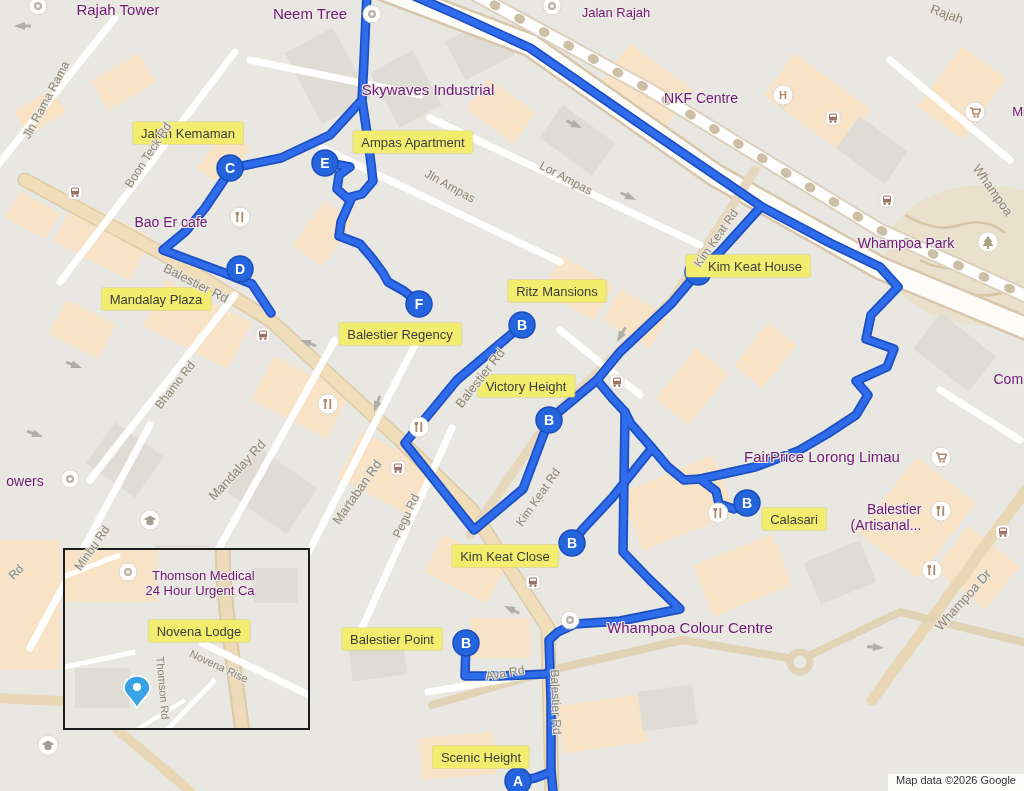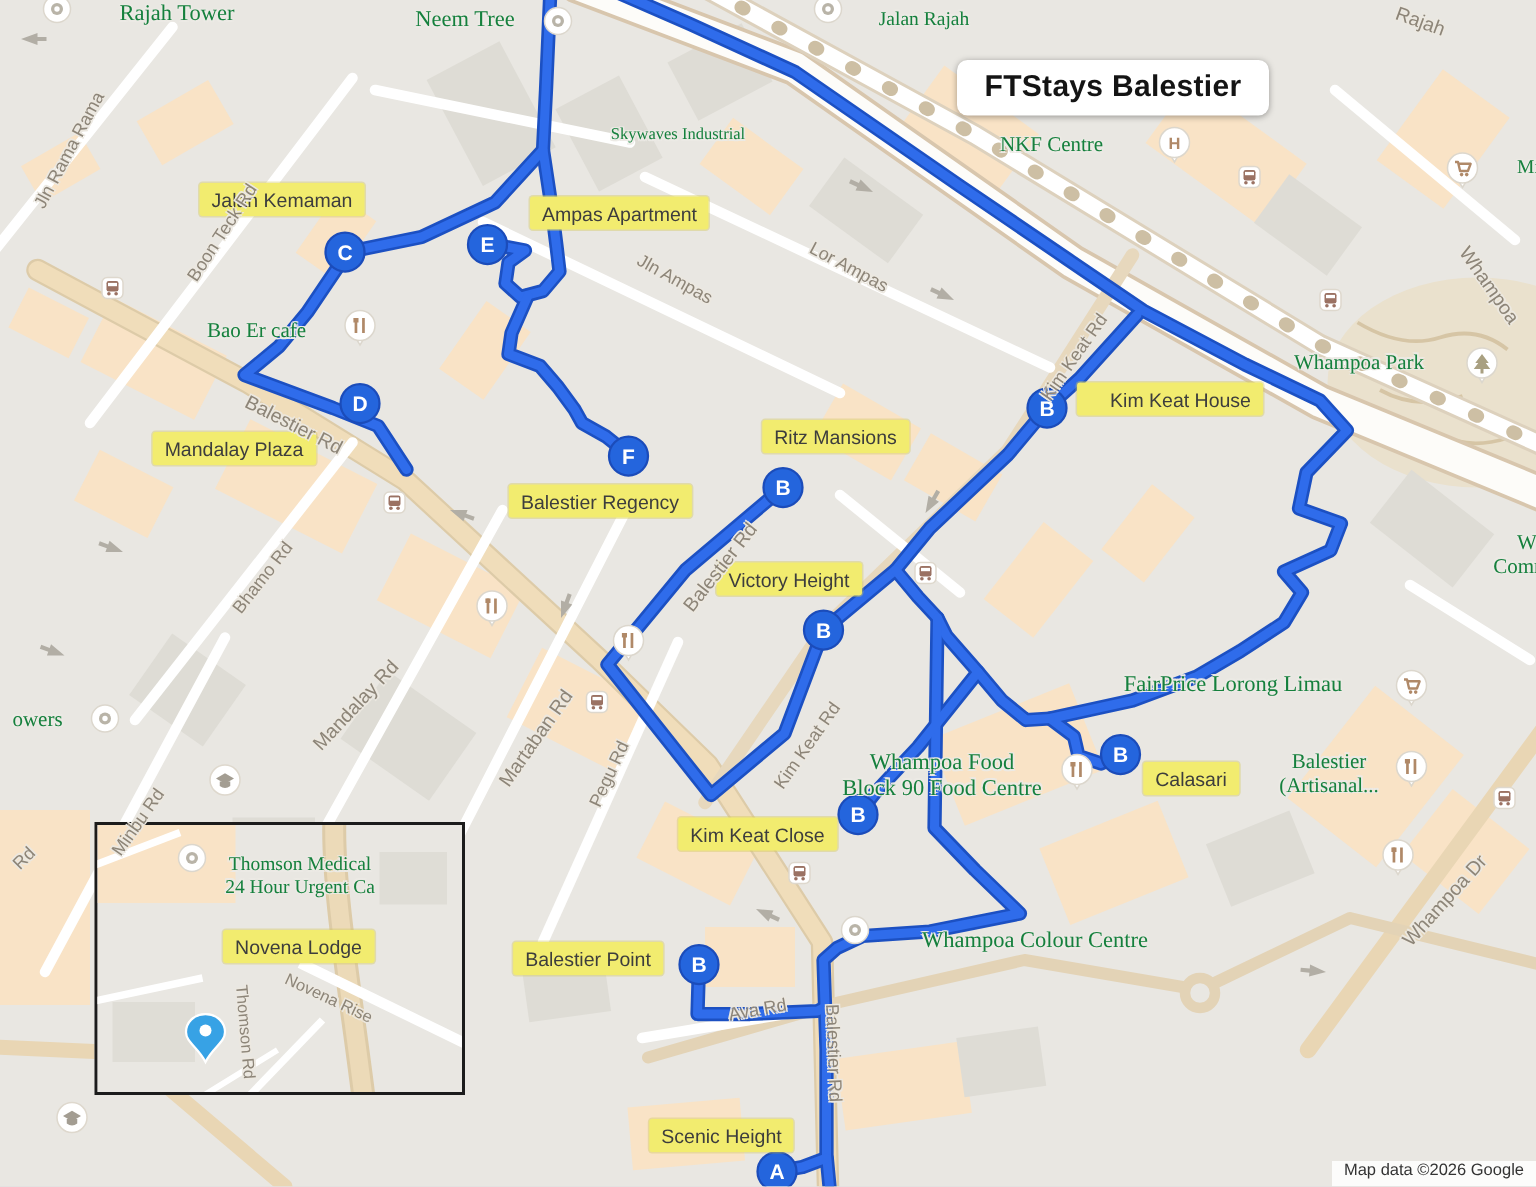--- a/index.html
+++ b/index.html
@@ -12,23 +12,22 @@
   #bg-svg,#route-svg,#icons-svg{width:1024px;height:791px;}
   #labels-layer{position:absolute;left:0;top:0;width:1024px;height:791px;pointer-events:none;}
   .plabel{
     position:absolute;transform:translate(-50%,-50%);
     background:#f2ec6f;color:#3d3d3d;font-size:13px;line-height:1;
     padding:5px 8px 4px;border-radius:2px;white-space:nowrap;
     box-shadow:0 0 0 1px rgba(210,200,90,.4);
   }
   .glabel{
     position:absolute;transform:translate(-50%,-50%);
-    color:#15803d;white-space:nowrap;text-align:center;line-height:1.15;
+    color:#701a75;white-space:nowrap;text-align:right;line-height:1.15;
     text-shadow:-1px -1px 0 #eceae5,1px -1px 0 #eceae5,-1px 1px 0 #eceae5,1px 1px 0 #eceae5,0 1px 0 #eceae5,0 -1px 0 #eceae5;
-    font-family:Liberation Serif, serif;
   }
   .glabel span{display:block;}
   .rlabel{
     position:absolute;transform-origin:center;
     color:#8d8578;white-space:nowrap;
     text-shadow:-1px -1px 0 #ece8e0,1px -1px 0 #ece8e0,-1px 1px 0 #ece8e0,1px 1px 0 #ece8e0;
   }
   #title-box{
     position:absolute;left:638px;top:40px;width:208px;height:37px;
     background:#ffffff;border-radius:7px;box-shadow:0 1px 4px rgba(0,0,0,.35);
@@ -403,61 +402,57 @@
       </g>
       <g transform="translate(137,689)">
         <path d="M0,-13 C-8,-13 -13,-7 -13,-1 C-13,6 -5,9 0,19 C5,9 13,6 13,-1 C13,-7 8,-13 0,-13 Z" fill="#37a2e5" stroke="#fff" stroke-width="1.5"></path>
         <circle cy="-2" r="4" fill="#fff"></circle>
       </g>
     </svg>
 
   <div id="labels-layer">
       <div class="plabel" style="left: 188px; top: 133px;"><span>Jalan Kemaman</span></div>
       <div class="plabel" style="left: 413px; top: 142px;"><span>Ampas Apartment</span></div>
-      <div class="plabel" style="left: 780px; top: 266px; padding-left: 22px;"><span>Kim Keat House</span></div>
+      <div class="plabel" style="left: 748px; top: 266px; padding-left: 22px;"><span>Kim Keat House</span></div>
       <div class="plabel" style="left: 156px; top: 299px;"><span>Mandalay Plaza</span></div>
       <div class="plabel" style="left: 557px; top: 291px;"><span>Ritz Mansions</span></div>
       <div class="plabel" style="left: 400px; top: 334px;"><span>Balestier Regency</span></div>
       <div class="plabel" style="left: 526px; top: 386px;"><span>Victory Height</span></div>
       <div class="plabel" style="left: 794px; top: 519px;"><span>Calasari</span></div>
       <div class="plabel" style="left: 505px; top: 556px;"><span>Kim Keat Close</span></div>
       <div class="plabel" style="left: 392px; top: 639px;"><span>Balestier Point</span></div>
       <div class="plabel" style="left: 199px; top: 631px;"><span>Novena Lodge</span></div>
       <div class="plabel" style="left: 481px; top: 757px;"><span>Scenic Height</span></div>
       <div class="glabel" style="left: 118px; top: 10px; font-size: 15px;">
         <span>Rajah Tower</span>
       </div>
       <div class="glabel" style="left: 310px; top: 14px; font-size: 15px;">
         <span>Neem Tree</span>
       </div>
       <div class="glabel" style="left: 616px; top: 13px; font-size: 13px;">
         <span>Jalan Rajah</span>
       </div>
-      <div class="glabel" style="left: 452px; top: 90px; font-size: 11px;">
+      <div class="glabel" style="left: 428px; top: 90px; font-size: 15px;">
         <span>Skywaves Industrial</span>
       </div>
       <div class="glabel" style="left: 701px; top: 98px; font-size: 14px;">
         <span>NKF Centre</span>
       </div>
       <div class="glabel" style="left: 906px; top: 243px; font-size: 14px;">
         <span>Whampoa Park</span>
       </div>
       <div class="glabel" style="left: 171px; top: 222px; font-size: 14px;">
         <span>Bao Er cafe</span>
       </div>
       <div class="glabel" style="left: 822px; top: 457px; font-size: 15px;">
         <span>FairPrice Lorong Limau</span>
       </div>
       <div class="glabel" style="left: 886px; top: 517px; font-size: 14px;">
         <span>Balestier</span>
         <span>(Artisanal...</span>
-      </div>
-      <div class="glabel" style="left: 628px; top: 518px; font-size: 15px;">
-        <span>Whampoa Food</span>
-        <span>Block 90 Food Centre</span>
       </div>
       <div class="glabel" style="left: 690px; top: 628px; font-size: 15px;">
         <span>Whampoa Colour Centre</span>
       </div>
       <div class="glabel" style="left: 25px; top: 481px; font-size: 14px;">
         <span>owers</span>
       </div>
       <div class="glabel" style="left: 1018px; top: 371px; font-size: 14px;">
         <span>W</span>
         <span>Commu</span>
@@ -485,16 +480,15 @@
       <div class="rlabel" style="left: 450px; top: 186px; font-size: 12px; transform: translate(-50%, -50%) rotate(29deg);"><span>Jln Ampas</span></div>
       <div class="rlabel" style="left: 566px; top: 178px; font-size: 12px; transform: translate(-50%, -50%) rotate(28deg);"><span>Lor Ampas</span></div>
       <div class="rlabel" style="left: 963px; top: 600px; font-size: 13px; transform: translate(-50%, -50%) rotate(-48deg);"><span>Whampoa Dr</span></div>
       <div class="rlabel" style="left: 993px; top: 190px; font-size: 13px; transform: translate(-50%, -50%) rotate(55deg);"><span>Whampoa</span></div>
       <div class="rlabel" style="left: 947px; top: 14px; font-size: 13px; transform: translate(-50%, -50%) rotate(20deg);"><span>Rajah</span></div>
       <div class="rlabel" style="left: 16px; top: 572px; font-size: 12px; transform: translate(-50%, -50%) rotate(-45deg);"><span>Rd</span></div>
       <div class="rlabel" style="left: 219px; top: 666px; font-size: 11px; transform: translate(-50%, -50%) rotate(25deg);"><span>Novena Rise</span></div>
       <div class="rlabel" style="left: 163px; top: 688px; font-size: 11px; transform: translate(-50%, -50%) rotate(85deg);"><span>Thomson Rd</span></div>
     </div>
 
-  <div id="title-box">FTStays Balestier</div>
 
   <div id="attribution">Map data ©2026 Google</div>
 </div>
 
 </body></html>

